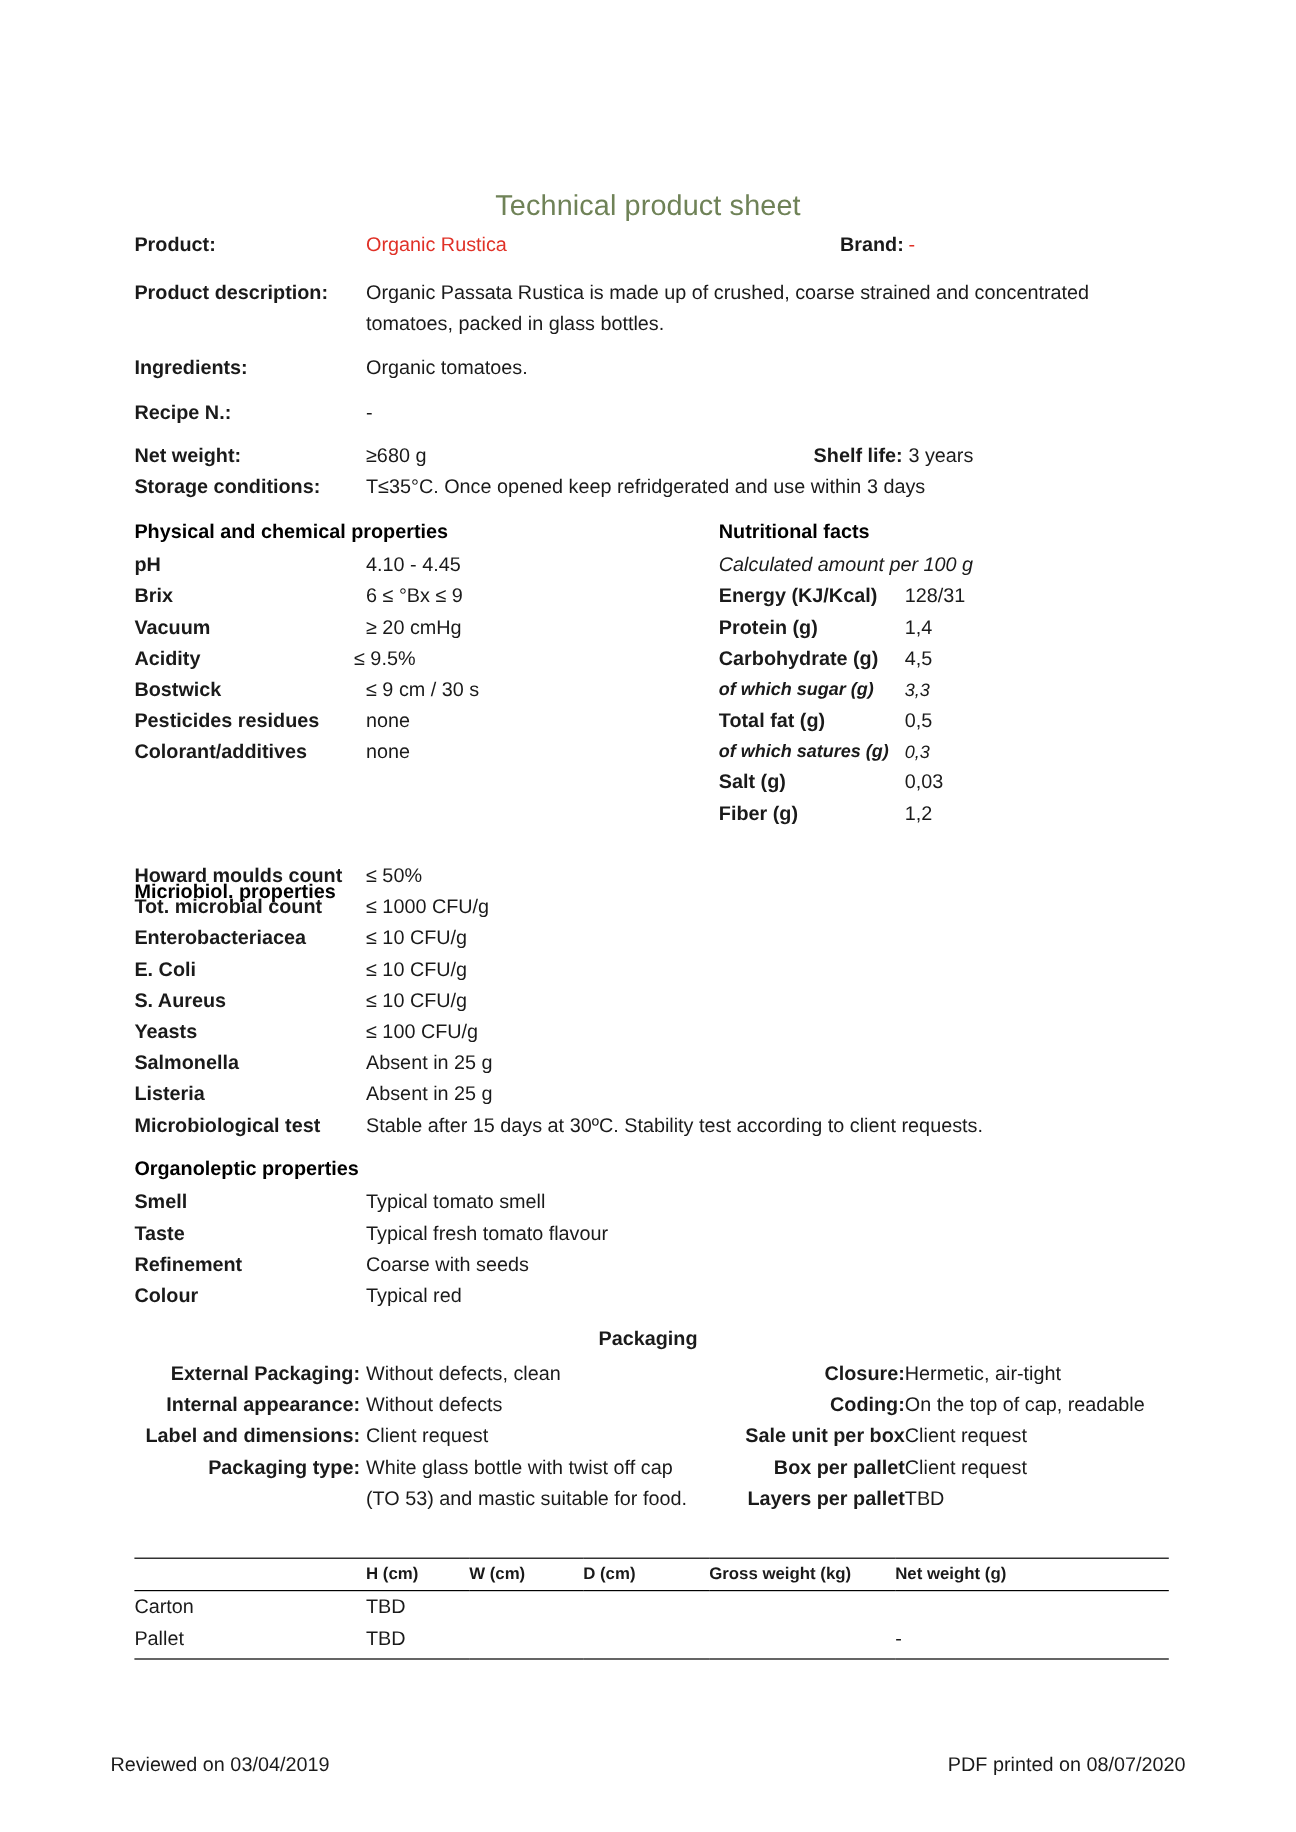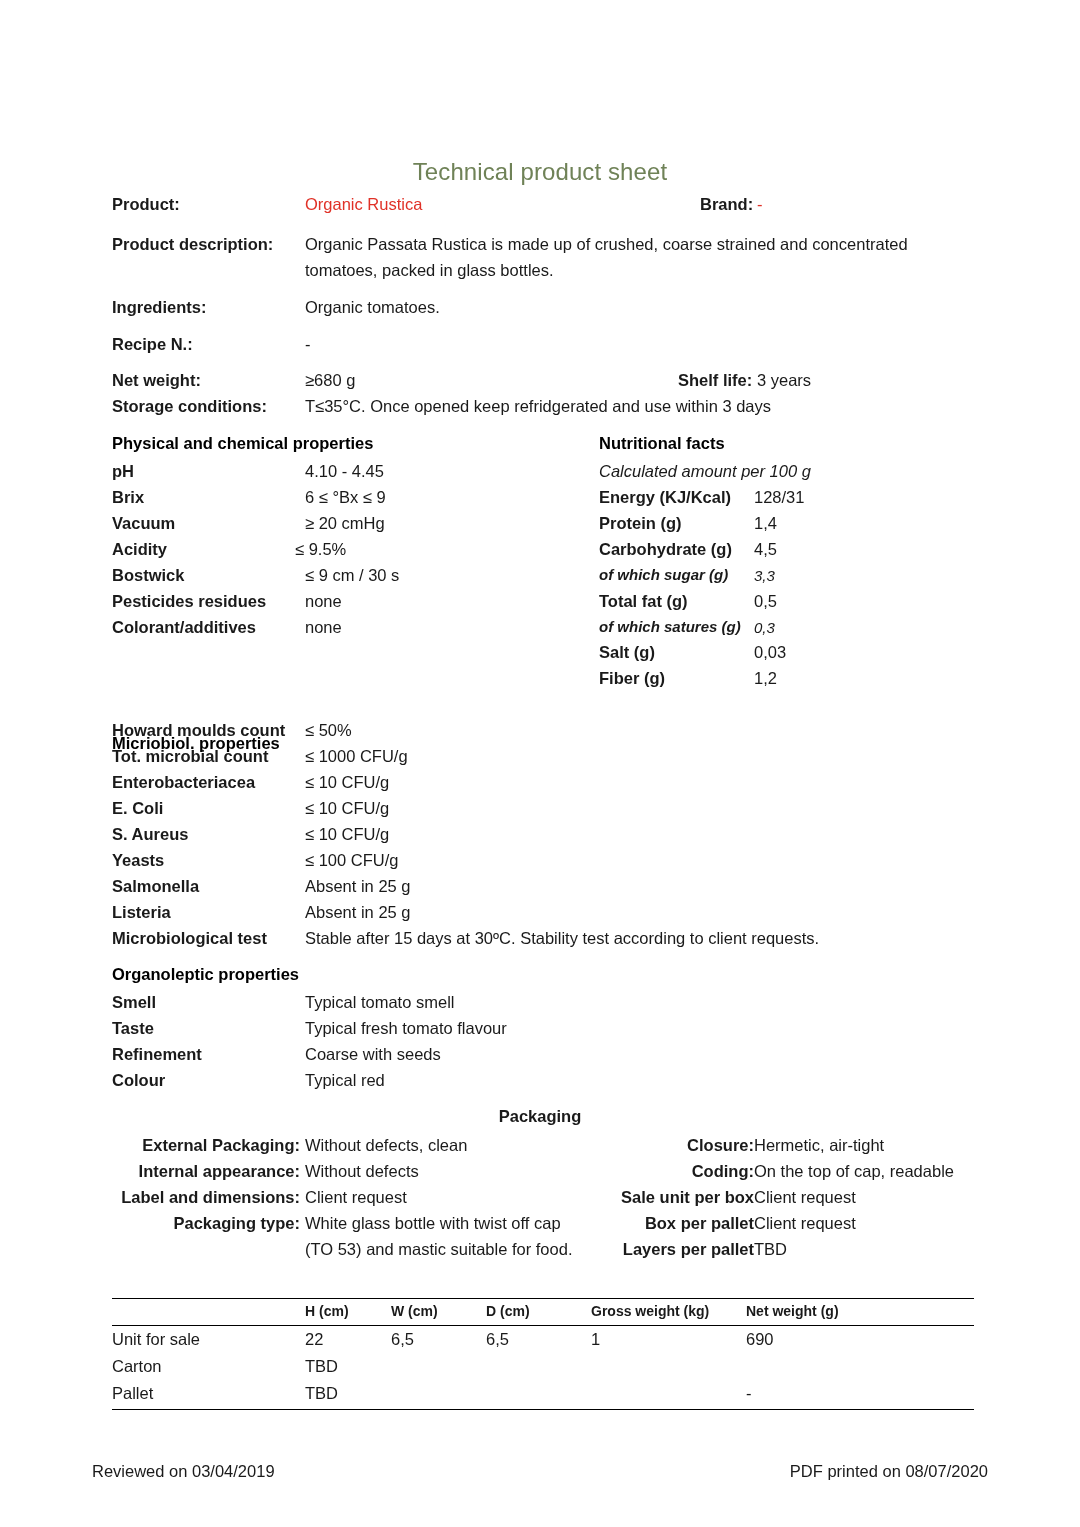--- a/index.html
+++ b/index.html
@@ -257,28 +257,20 @@
         <th class="col-name"></th>
         <th class="col-h">H (cm)</th>
         <th class="col-w">W (cm)</th>
         <th class="col-d">D (cm)</th>
         <th class="col-gw">Gross weight (kg)</th>
         <th class="col-nw">Net weight (g)</th>
       </tr>
     </thead>
     <tbody>
       <tr>
-        <td>Unit for sale</td>
-        <td>22</td>
-        <td>6,5</td>
-        <td>6,5</td>
-        <td>1</td>
-        <td>690</td>
-      </tr>
-      <tr>
         <td>Carton</td>
         <td>TBD</td>
         <td></td>
         <td></td>
         <td></td>
         <td></td>
       </tr>
       <tr class="last">
         <td>Pallet</td>
         <td>TBD</td>

